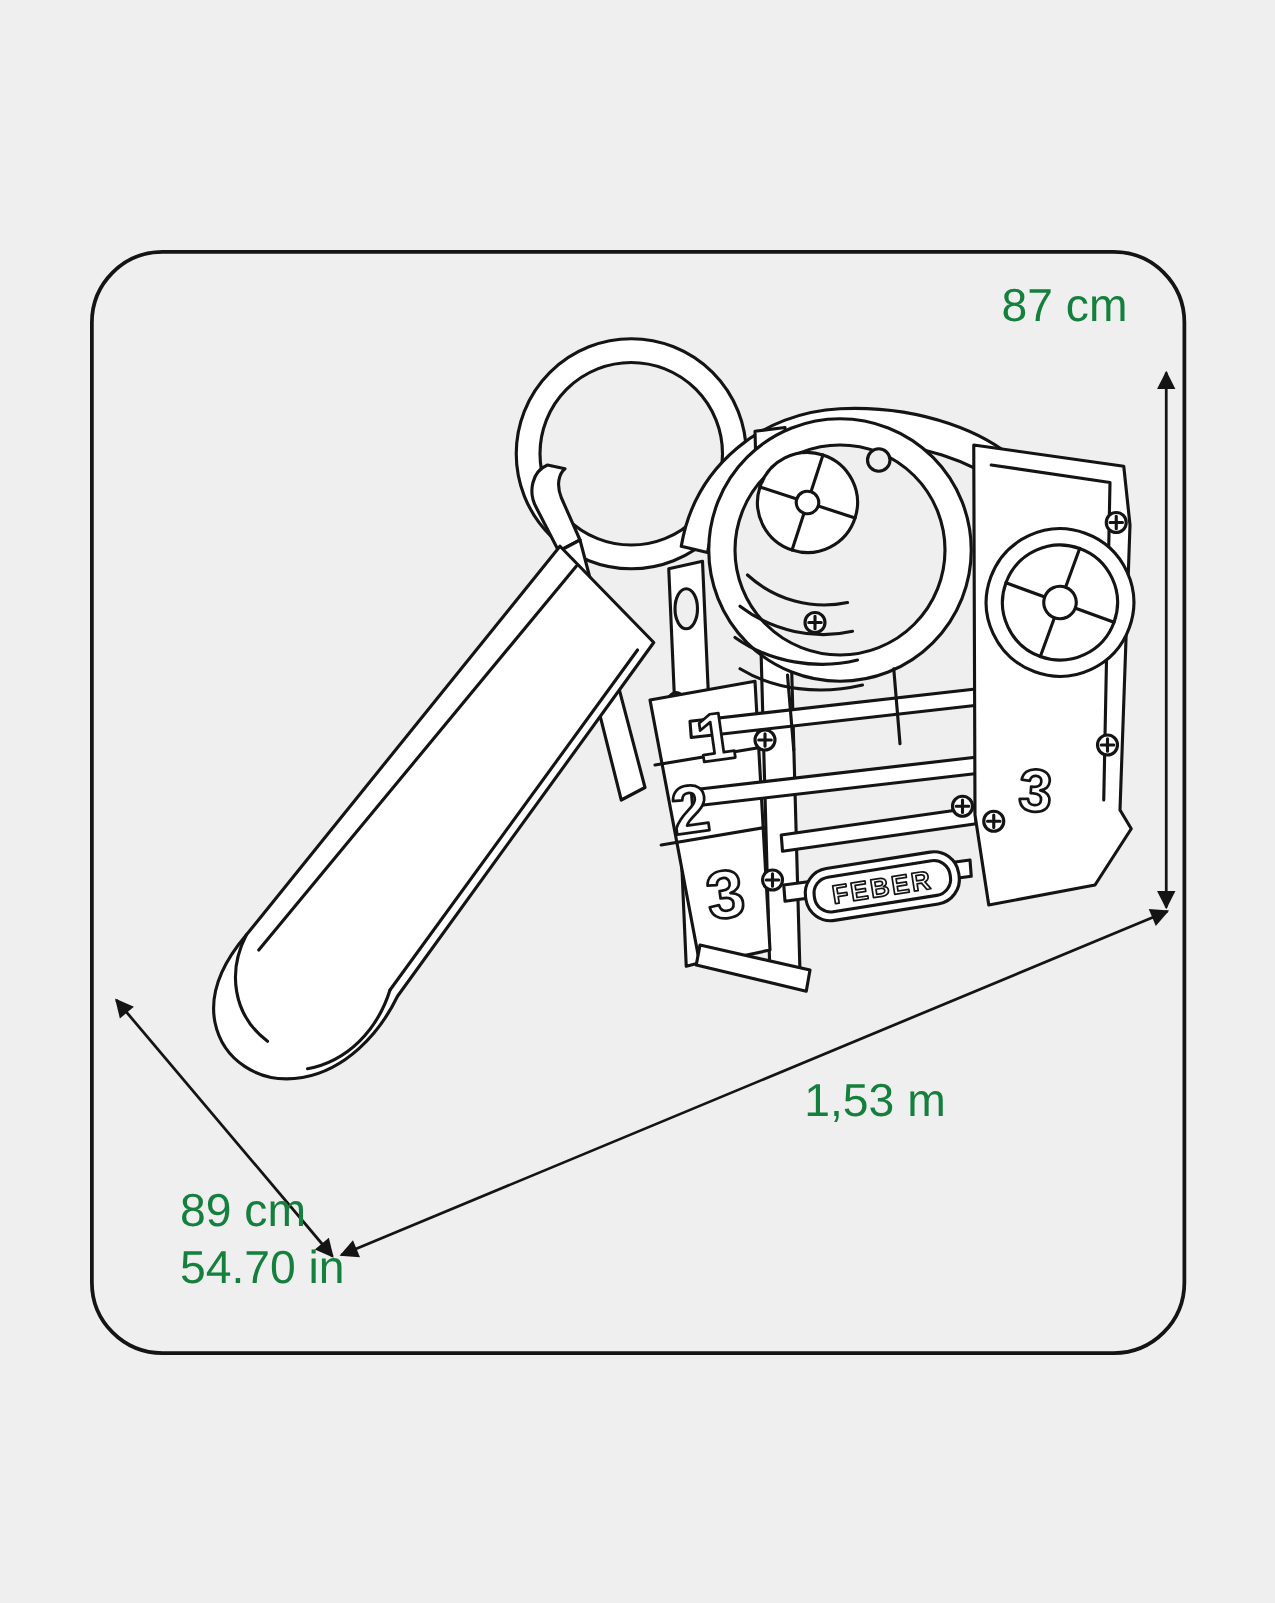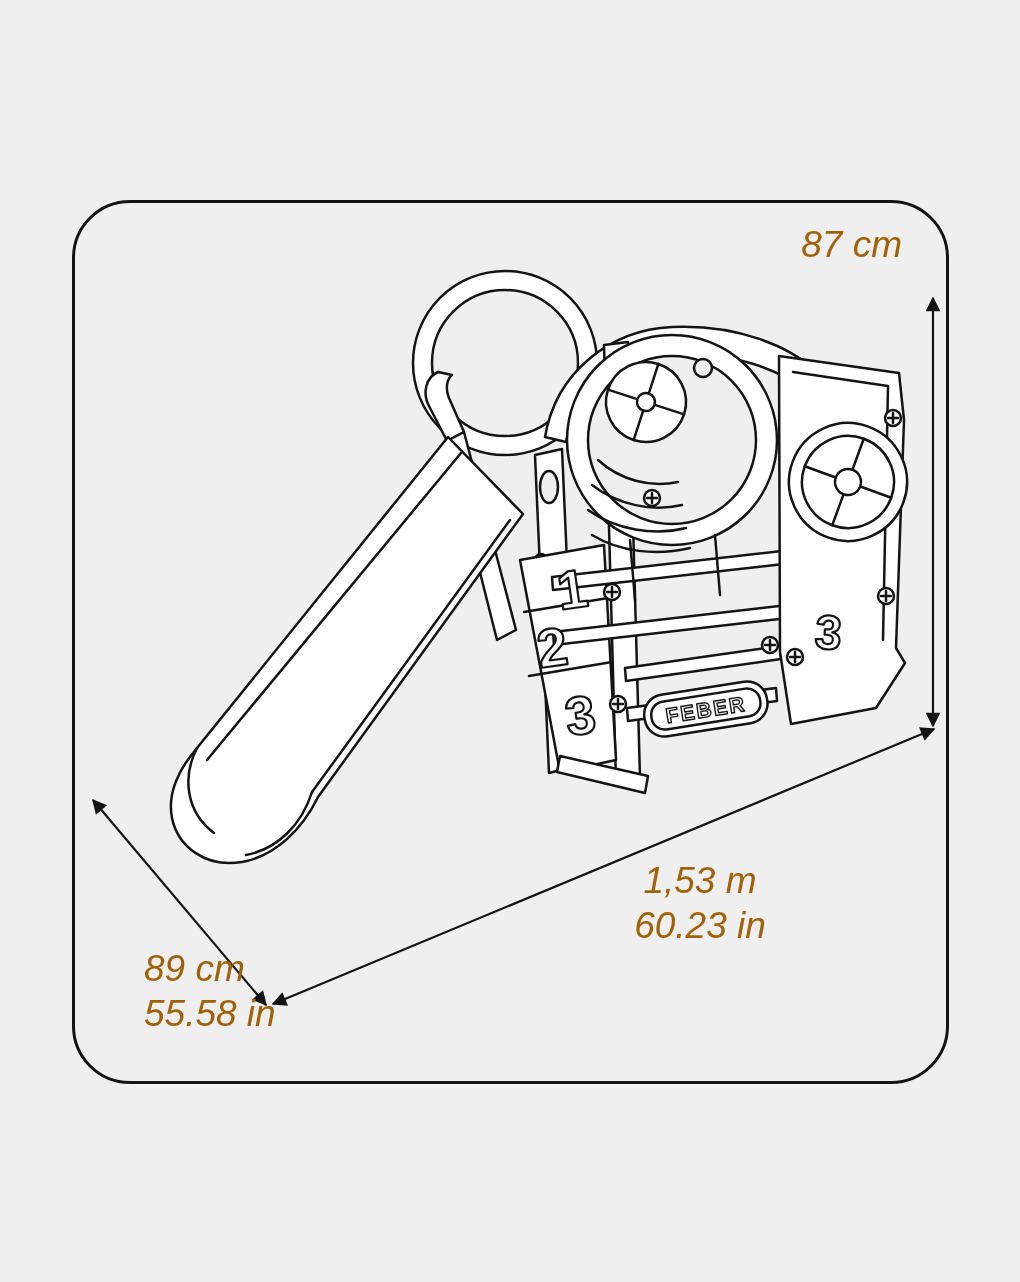--- a/index.html
+++ b/index.html
@@ -2,21 +2,21 @@
 <html><head>
 <meta charset="utf-8">
 <style>
   * { margin:0; padding:0; box-sizing:border-box; }
   html,body { width:1020px; height:1282px; }
   body { background:#efefef; font-family:"Liberation Sans",sans-serif; position:relative; overflow:hidden; }
   .canvas { position:absolute; inset:0; }
   .frame { position:absolute; left:72px; top:200px; width:877px; height:884px;
            border:3px solid #141414; border-radius:58px; }
   svg.art { position:absolute; left:0; top:0; }
-  .dim { position:absolute; color:#a16207; font-size:37px; line-height:45px;font-style:italic; }
+  .dim { position:absolute; color:#15803d; font-size:37px; line-height:45px; }
   .dim-height { top:222px; right:118px; text-align:right; }
   .dim-length { top:858px; left:575px; width:250px; text-align:center; }
   .dim-depth  { top:946px; left:100px; text-align:left;margin-left:44px; }
 </style>
 </head>
 <body>
 
 <div class="canvas">
 
   <div class="frame"></div>
@@ -148,21 +148,20 @@
       <line x1="93" y1="800" x2="266" y2="1005" marker-start="url(#arr)" marker-end="url(#arr)"></line>
     </g>
   </svg>
 
   <div class="dim dim-height">
     <div>87 cm</div>
   </div>
 
   <div class="dim dim-length">
     <div>1,53 m</div>
-    <div>60.23 in</div>
   </div>
 
   <div class="dim dim-depth">
     <div>89 cm</div>
-    <div>55.58 in</div>
+    <div>54.70 in</div>
   </div>
 
 </div>
 
 </body></html>

